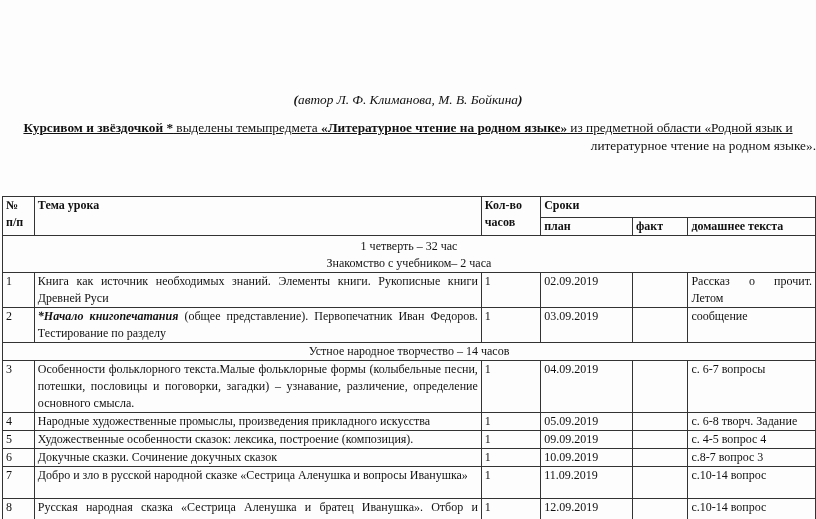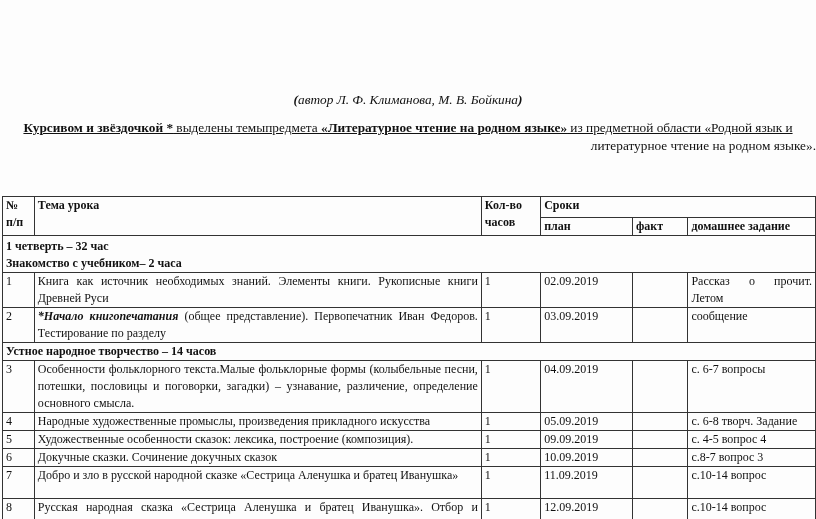--- a/index.html
+++ b/index.html
@@ -6,21 +6,21 @@
   body { width:816px; height:519px; overflow:hidden; position:relative;
          font-family:"Liberation Serif", "DejaVu Serif", serif; color:#111; font-size:13.3px; }
   .hdr { position:absolute; left:0; width:816px; text-align:center; line-height:17px; }
   .b { font-weight:bold; }
   .i { font-style:italic; }
   table.plan { position:absolute; left:2px; top:196px; border-collapse:collapse; table-layout:fixed; }
   table.plan td, table.plan th { border:1px solid #333; padding:0 3px; vertical-align:top; line-height:17px; font-size:12px; }
   table.plan th { font-weight:bold; text-align:left; }
   .center { text-align:right; }
   .just { text-align:justify; text-align-last:left; }
-  .sect td { text-align:left; font-weight:bold; }
+  .sect td { text-align:center; font-weight:normal; }
   .clip { position:absolute; left:0; top:0; width:816px; height:519px; overflow:hidden; }
 </style>
 </head>
 <body>
 
 <div class="clip">
 
 
   <div class="hdr" style="top:91px;font-style:italic;">
     <span class="b">(</span><span>автор Л. Ф. Климанова, М. В. Бойкина</span><span class="b">)</span>
@@ -45,21 +45,21 @@
     <tbody>
       <tr style="height:21px">
         <th rowspan="2"><span>№ п/п</span></th>
         <th rowspan="2" class="center"><span>Тема урока</span></th>
         <th rowspan="2"><span>Кол-во часов</span></th>
         <th colspan="3" class="center"><span>Сроки</span></th>
       </tr>
       <tr style="height:16px">
         <th><span>план</span></th>
         <th><span>факт</span></th>
-        <th style="white-space:nowrap;overflow:hidden"><span>домашнее задание</span></th>
+        <th style="white-space:nowrap;overflow:hidden"><span>домашнее текста</span></th>
       </tr>
 
       <tr class="sect">
         <td colspan="6" style="padding-top:2px">
           <div>1 четверть – 32 час</div>
           <div>Знакомство с учебником– 2 часа</div>
         </td>
       </tr>
 
       <tr style="height:32px">
@@ -115,21 +115,21 @@
         <td>6</td>
         <td style="white-space:nowrap;overflow:hidden">Докучные сказки. Сочинение докучных сказок</td>
         <td>1</td>
         <td>10.09.2019</td>
         <td></td>
         <td style="white-space:nowrap;overflow:hidden">с.8-7 вопрос 3</td>
       </tr>
 
       <tr style="height:32px">
         <td>7</td>
-        <td class="just">Добро и зло в русской народной сказке «Сестрица Аленушка и братец Иванушка»</td>
+        <td class="just">Добро и зло в русской народной сказке «Сестрица Аленушка и вопросы Иванушка»</td>
         <td>1</td>
         <td>11.09.2019</td>
         <td></td>
         <td style="white-space:nowrap;overflow:hidden">с.10-14 вопрос</td>
       </tr>
 
       <tr style="height:52px">
         <td>8</td>
         <td class="just">Русская народная сказка «Сестрица Аленушка и братец Иванушка». Отбор и использование выразительных средств языка (синонимы, антонимы, сравнение).</td>
         <td>1</td>

